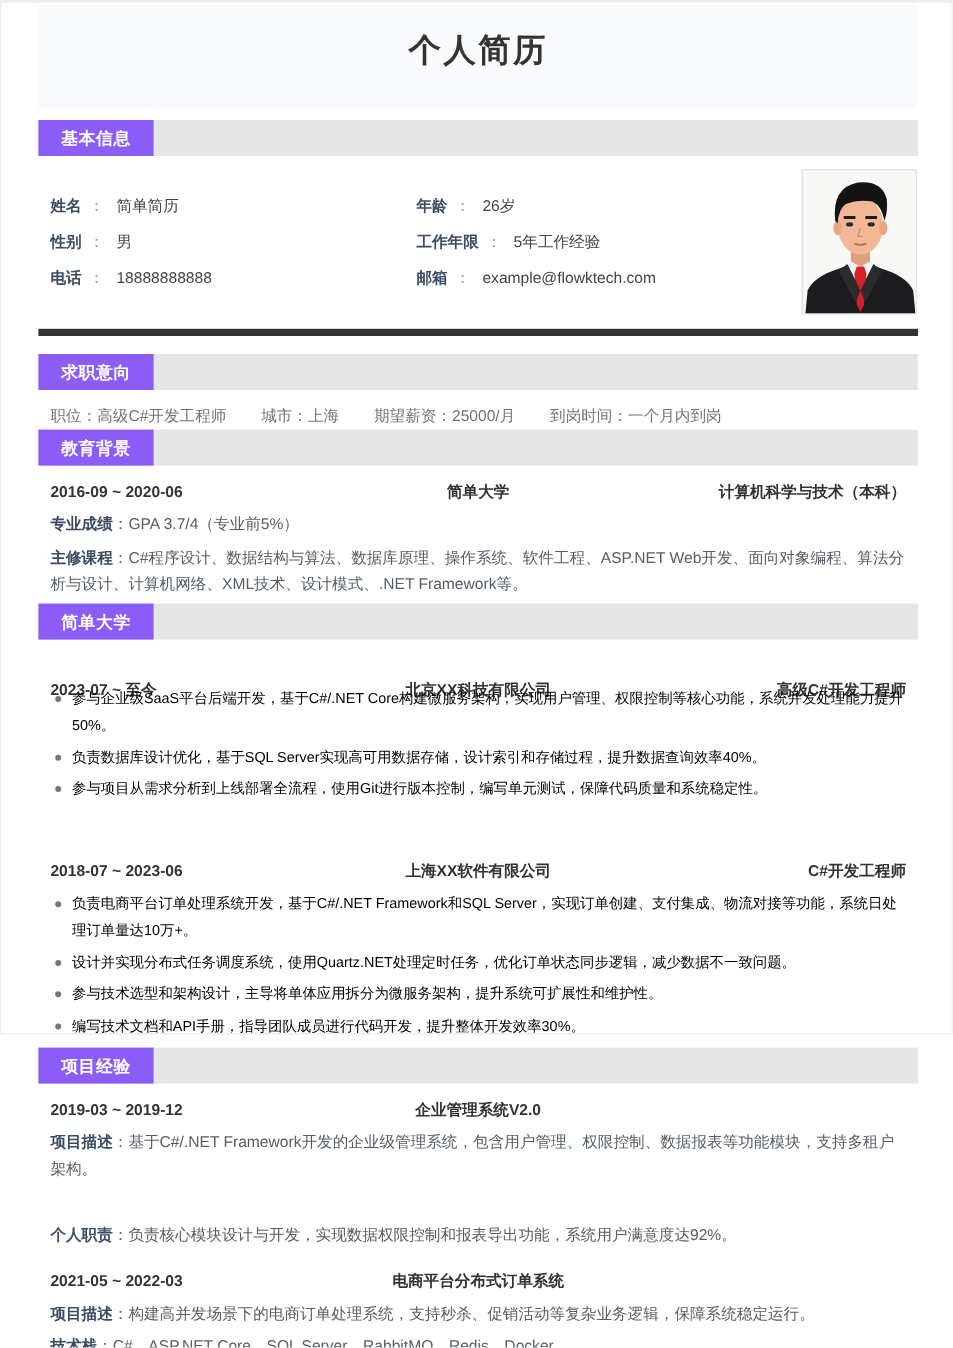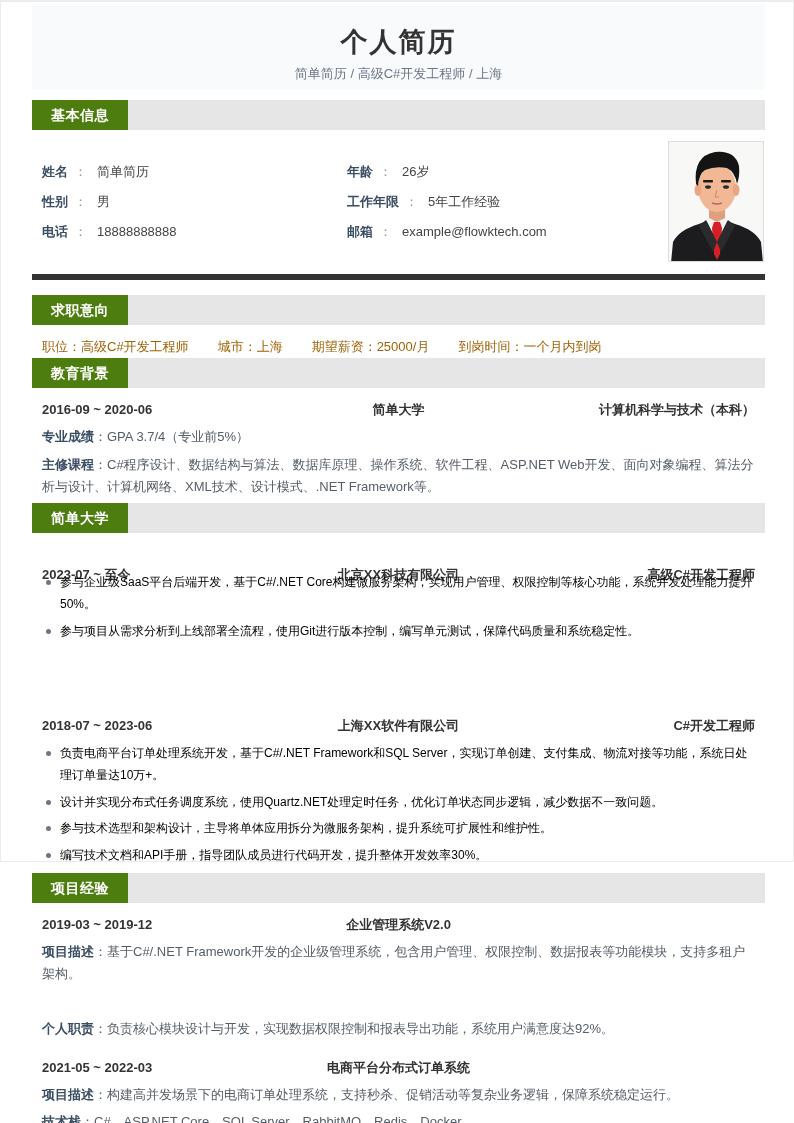--- a/index.html
+++ b/index.html
@@ -25,39 +25,39 @@
   }
   .header .subtitle {
     font-size: 13px; color: #6b7785; margin-top: 7px; line-height: 16px;
   }
   .sec-head {
     position: absolute; left: 31px; width: 733px; height: 30px;
     background: #e6e6e6;
   }
   .sec-head .tag {
     display: inline-block; height: 30px; width: 96px;
-    background: #4d7c0f; color: #fff;
+    background: #8b5cf6; color: #fff;
     font-size: 14px; font-weight: bold; line-height: 30px;
     text-align: center; letter-spacing: 0.5px;
   }
   .info-row {
     position: absolute; font-size: 13px; line-height: 16px; color: #444;
   }
   .info-row .k { font-weight: bold; color: #3a4d63; }
   .info-row .c { color: #8a96a3; margin: 0 10px 0 6px; }
   .photo {
     position: absolute; left: 667px; top: 139px; width: 96px; height: 121px;
     border: 1px solid #ddd; background: #f8f8f6; overflow: hidden;
   }
   .divider {
     position: absolute; left: 31px; top: 272px; width: 733px; height: 6px;
     background: #333;
   }
   .intent {
-    position: absolute; left: 41px; top: 337px; font-size: 13px; color: #a16207; line-height: 16px;
+    position: absolute; left: 41px; top: 337px; font-size: 13px; color: #737373; line-height: 16px;
     white-space: nowrap;
   }
   .intent span { margin-right: 29px; }
   .row3 {
     position: absolute; left: 41px; width: 713px; font-size: 13px; font-weight: bold;
     color: #333; line-height: 16px; height: 16px;
   }
   .row3 .l { position: absolute; left: 0; }
   .row3 .m { position: absolute; left: 0; right: 0; text-align: center; }
   .row3 .r { position: absolute; right: 0; }
@@ -75,21 +75,20 @@
     border-radius: 50%; background: #6b7785;
   }
 </style>
 </head>
 <body>
 
 <div class="page">
 
   <div class="header">
     <div class="title">个人简历</div>
-    <div class="subtitle">简单简历 / 高级C#开发工程师 / 上海</div>
   </div>
 
   <div class="sec-head" style="top:98px;">
     <span class="tag">基本信息</span>
   </div>
 
   <div class="info-row" style="left:41px; top:162px;">
     <span class="k">姓名</span><span class="c">：</span><span>简单简历</span>
   </div>
   <div class="info-row" style="left:41px; top:192px;">
@@ -170,20 +169,21 @@
     <span class="tag">简单大学</span>
   </div>
 
   <div class="row3" style="top:545px;margin-top:20px;">
     <span class="l">2023-07 ~ 至今</span>
     <span class="m">北京XX科技有限公司</span>
     <span class="r">高级C#开发工程师</span>
   </div>
   <ul class="bullets" style="top:569px;">
     <li>参与企业级SaaS平台后端开发，基于C#/.NET Core构建微服务架构，实现用户管理、权限控制等核心功能，系统并发处理能力提升50%。</li>
+    <li>负责数据库设计优化，基于SQL Server实现高可用数据存储，设计索引和存储过程，提升数据查询效率40%。</li>
     <li>参与项目从需求分析到上线部署全流程，使用Git进行版本控制，编写单元测试，保障代码质量和系统稳定性。</li>
   </ul>
 
   <div class="row3" style="top:716px;">
     <span class="l">2018-07 ~ 2023-06</span>
     <span class="m">上海XX软件有限公司</span>
     <span class="r">C#开发工程师</span>
   </div>
   <ul class="bullets" style="top:740px;">
     <li>负责电商平台订单处理系统开发，基于C#/.NET Framework和SQL Server，实现订单创建、支付集成、物流对接等功能，系统日处理订单量达10万+。</li>

